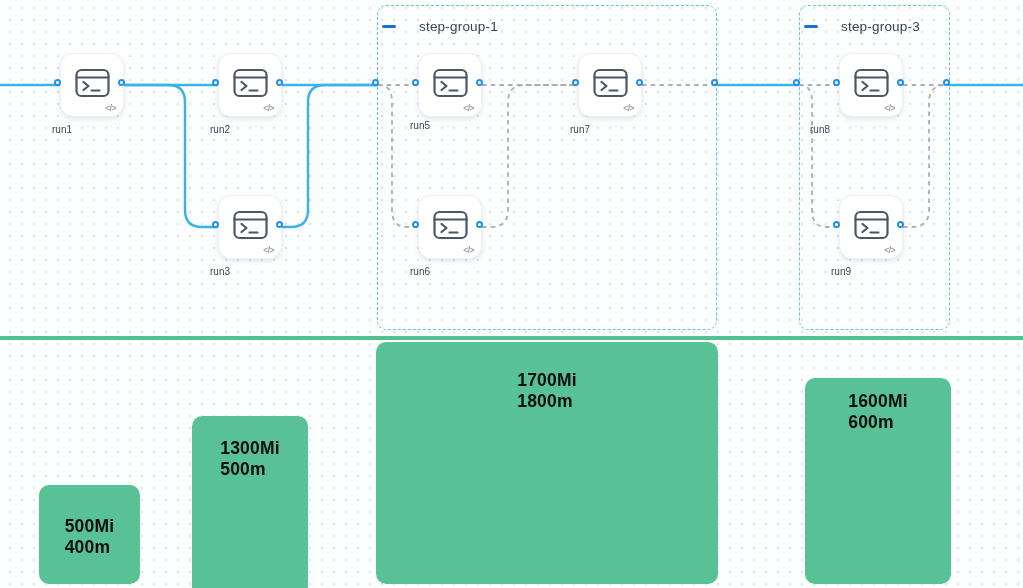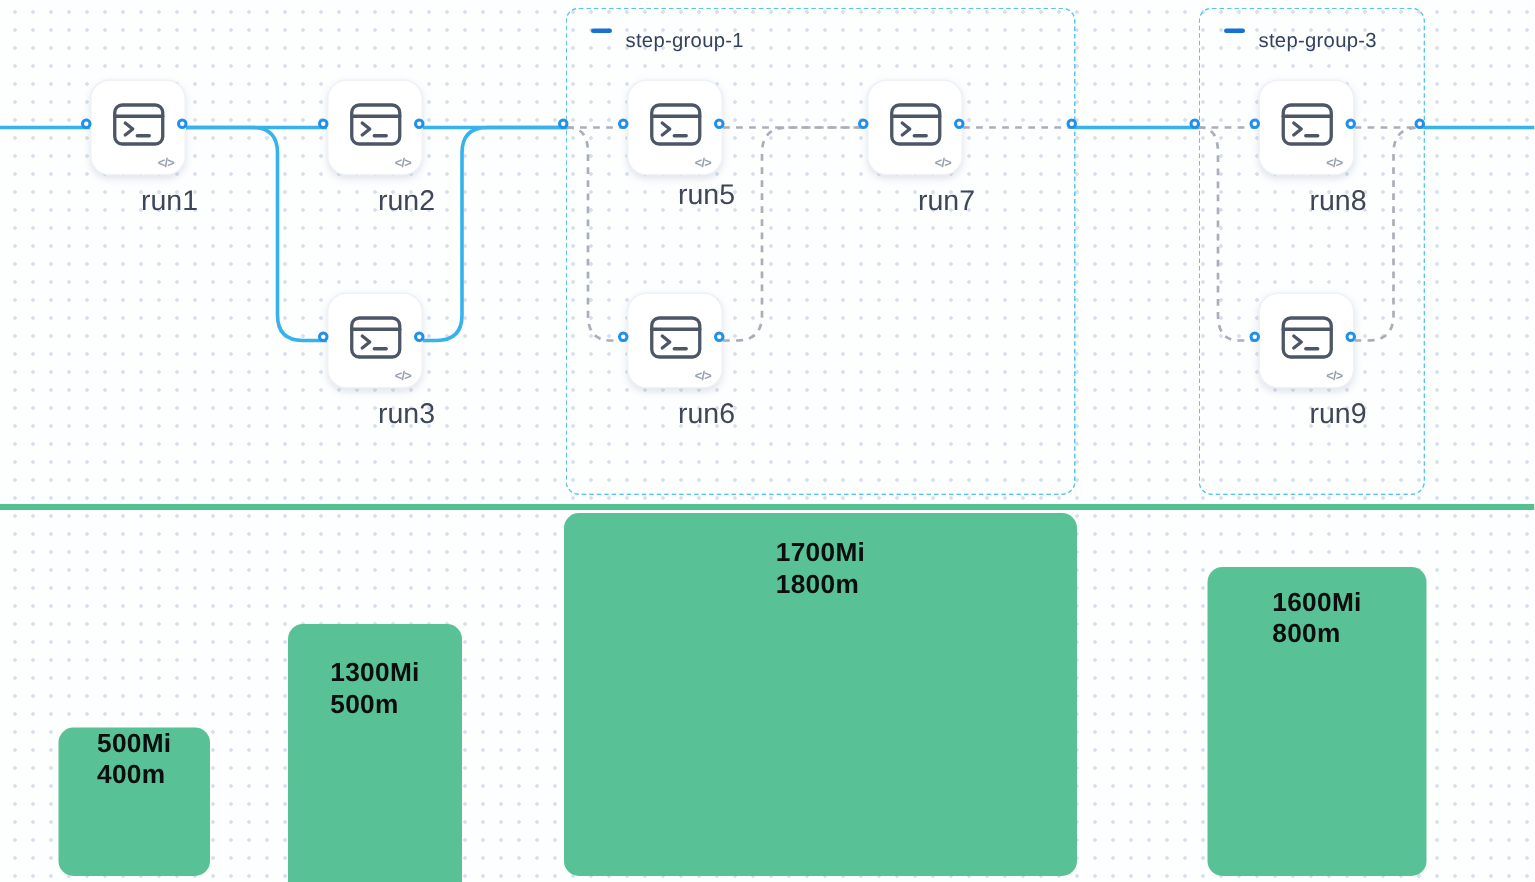--- a/index.html
+++ b/index.html
@@ -16,41 +16,41 @@
 
   svg.edges { position:absolute; left:0; top:0; z-index:2; }
   .edge-solid { fill:none; stroke:#38b2eb; stroke-width:2.4; stroke-linecap:round; }
   .edge-dashed { fill:none; stroke:#a9afb9; stroke-width:1.8; stroke-dasharray:4.5 4.2; stroke-linecap:butt; }
 
   .group {
     position:absolute; z-index:1;
     border:1.6px dashed #5ac4ee; border-radius:9px;
   }
   .group-label-row {
-    position:absolute; left:16px; top:13px;
-    display:flex; gap:9px;
+    position:absolute; left:4px; top:13px;
+    display:flex; align-items:center; gap:23px;
   }
   .collapse-minus { width:14px; height:3px; border-radius:2px; background:#1a6fd4; }
   .group-label-text { font-size:13.5px; font-weight:500; color:#33415a; letter-spacing:.2px; }
 
   .node {
     position:absolute; z-index:3; width:64px; height:64px;
     background:#fff; border:1px solid #eef1f6; border-radius:13px;
     box-shadow:0 2px 5px rgba(150,162,185,.28);
     display:flex; justify-content:center;
   }
   .node svg.term { margin-top:14px; display:block; }
   .term-stroke { fill:none; stroke:#4c5667; stroke-width:2.2; stroke-linecap:round; stroke-linejoin:round; }
   .code-badge {
     position:absolute; right:7px; bottom:3px;
     font-size:8.5px; font-weight:700; color:#97a0ae; letter-spacing:-.5px;
   }
   .node-label {
-    position:absolute; z-index:3; width:80px; text-align:right;
-    font-size:19px; font-weight:500; color:#3d4757;
+    position:absolute; z-index:3; width:80px; text-align:left;
+    font-size:10px; font-weight:500; color:#3d4757;
   }
 
   .port {
     position:absolute; z-index:4; width:7px; height:7px;
     background:#fff; border:2.6px solid #2190ea; border-radius:50%;
   }
 
   .divider { position:absolute; z-index:5; left:0; top:336px; width:1023px; height:4px; background:#52c090; }
 
   .bar {
@@ -168,21 +168,21 @@
 
   <div class="node" style="left:839px;top:53px">
     <svg class="term" width="37" height="30" viewBox="0 0 36 30">
       <rect class="term-stroke" x="2" y="2" width="32" height="26" rx="5"></rect>
       <line class="term-stroke" x1="2" y1="9.5" x2="34" y2="9.5"></line>
       <path class="term-stroke" d="M9 14 L14 18 L9 22"></path>
       <line class="term-stroke" x1="17" y1="22.5" x2="25" y2="22.5"></line>
     </svg>
     <span class="code-badge">&lt;/&gt;</span>
   </div>
-  <div class="node-label" style="left:831px;top:124px">run8</div>
+  <div class="node-label" style="left:810px;top:124px">run8</div>
 
   <div class="node" style="left:839px;top:195px">
     <svg class="term" width="37" height="30" viewBox="0 0 36 30">
       <rect class="term-stroke" x="2" y="2" width="32" height="26" rx="5"></rect>
       <line class="term-stroke" x1="2" y1="9.5" x2="34" y2="9.5"></line>
       <path class="term-stroke" d="M9 14 L14 18 L9 22"></path>
       <line class="term-stroke" x1="17" y1="22.5" x2="25" y2="22.5"></line>
     </svg>
     <span class="code-badge">&lt;/&gt;</span>
   </div>
@@ -205,40 +205,40 @@
   <span class="port" style="left:793px;top:79px"></span>
   <span class="port" style="left:833px;top:79px"></span>
   <span class="port" style="left:897px;top:79px"></span>
   <span class="port" style="left:833px;top:221px"></span>
   <span class="port" style="left:897px;top:221px"></span>
   <span class="port" style="left:943px;top:79px"></span>
 
   <div class="divider"></div>
 
   <div class="bar" style="left:39px;top:485px;width:101px;height:99px">
-    <div class="bar-text" style="">
+    <div class="bar-text" style="padding-top:31px">
       <div>500Mi</div>
       <div>400m</div>
     </div>
   </div>
 
   <div class="bar" style="left:192px;top:416px;width:116px;height:216px">
     <div class="bar-text" style="padding-top:22px">
       <div>1300Mi</div>
       <div>500m</div>
     </div>
   </div>
 
   <div class="bar" style="left:376px;top:342px;width:342px;height:242px">
-    <div class="bar-text" style="padding-top:16px">
+    <div class="bar-text" style="padding-top:28px">
       <div>1700Mi</div>
       <div>1800m</div>
     </div>
   </div>
 
   <div class="bar" style="left:805px;top:378px;width:146px;height:206px">
     <div class="bar-text" style="padding-top:13px">
       <div>1600Mi</div>
-      <div>800m</div>
+      <div>600m</div>
     </div>
   </div>
 
 </div>
 
 </body></html>

